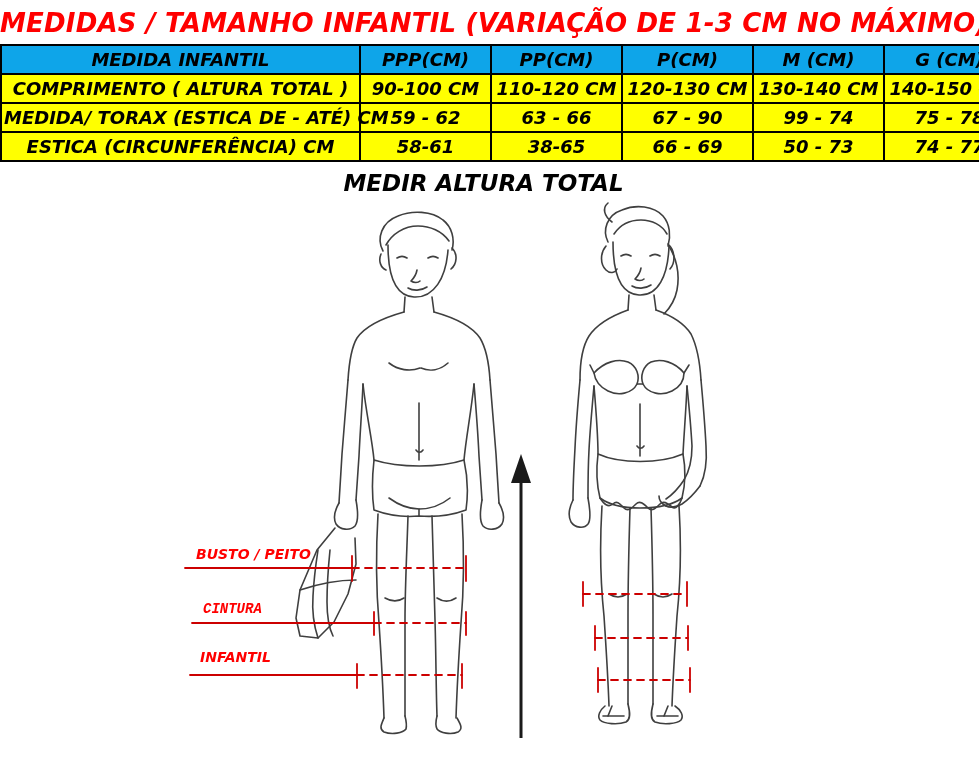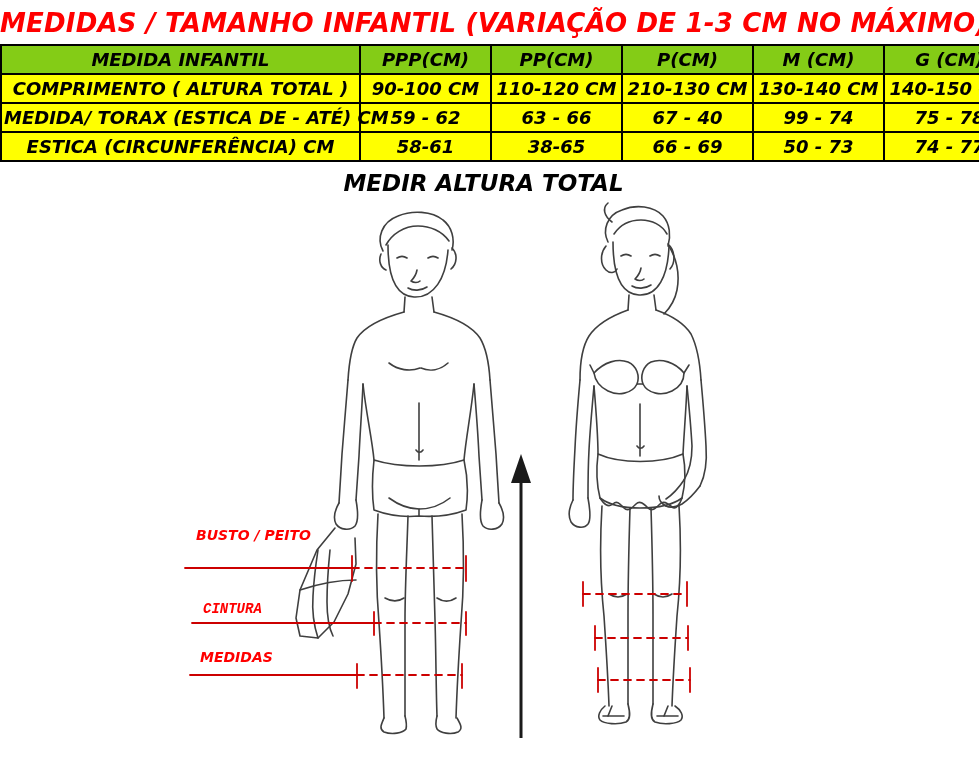--- a/index.html
+++ b/index.html
@@ -39,21 +39,21 @@
     font-weight: bold;
     font-style: italic;
     font-size: 18px;
     text-align: center;
     height: 27px;
     padding: 0 2px;
     white-space: nowrap;
     font-family: "DejaVu Sans", sans-serif;
   }
   .size-table thead th {
-    background: #84cc16;
+    background: #0ea5e9;
     font-size: 18px;
   }
   .size-table tbody td {
     background: #ffff00;
     margin-top: 25px;
   }
   .col-label { width: 353px; }
   .col-v { width: 125px; }
 
   
@@ -80,21 +80,21 @@
   }
   .fig-label {
     position: absolute;
     color: #ff0000;
     font-weight: bold;
     font-style: italic;
     font-size: 14px;
     font-family: "DejaVu Sans", sans-serif;
     white-space: nowrap;
   }
-  .lbl-busto { left: 196px; top: 329px; }
+  .lbl-busto { left: 196px; top: 348px; }
   .lbl-cintura { left: 203px; top: 403px; font-family: Liberation Mono, monospace; }
   .lbl-quadril { left: 200px; top: 451px; }
 </style>
 </head>
 <body>
 
 <div class="main-title">MEDIDAS / TAMANHO INFANTIL (VARIAÇÃO DE 1-3 CM NO MÁXIMO)</div>
 
 <table class="size-table">
   <thead>
@@ -105,29 +105,29 @@
       <th class="col-v">P(CM)</th>
       <th class="col-v">M (CM)</th>
       <th class="col-v">G (CM)</th>
     </tr>
   </thead>
   <tbody>
     <tr>
       <td>COMPRIMENTO ( ALTURA TOTAL )</td>
       <td>90-100 CM</td>
       <td>110-120 CM</td>
-      <td>210-130 CM</td>
+      <td>120-130 CM</td>
       <td>130-140 CM</td>
       <td>140-150 CM</td>
     </tr>
     <tr>
       <td>MEDIDA/ TORAX (ESTICA DE - ATÉ) CM</td>
       <td>59 - 62</td>
       <td>63 - 66</td>
-      <td>67 - 40</td>
+      <td>67 - 90</td>
       <td>99 - 74</td>
       <td>75 - 78</td>
     </tr>
     <tr>
       <td>ESTICA (CIRCUNFERÊNCIA) CM</td>
       <td>58-61</td>
       <td>38-65</td>
       <td>66 - 69</td>
       <td>50 - 73</td>
       <td>74 - 77</td>
@@ -296,14 +296,14 @@
 
         <path d="M598 470 L598 494"></path>
         <path d="M690 470 L690 494"></path>
         <path d="M598 482 L690 482" stroke-dasharray="7 6"></path>
       </g>
     </g>
   </svg>
 
   <div class="fig-label lbl-busto">BUSTO / PEITO</div>
   <div class="fig-label lbl-cintura">CINTURA</div>
-  <div class="fig-label lbl-quadril">MEDIDAS</div>
+  <div class="fig-label lbl-quadril">INFANTIL</div>
 </div>
 
 </body></html>

